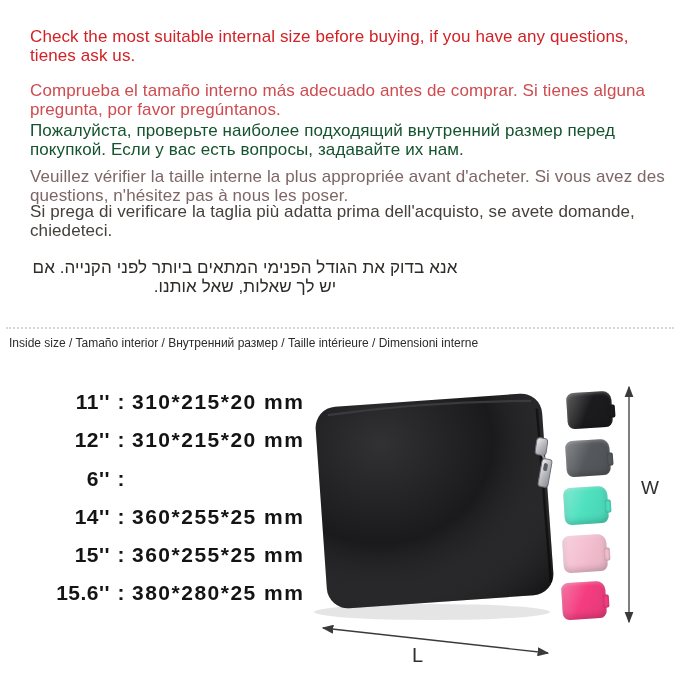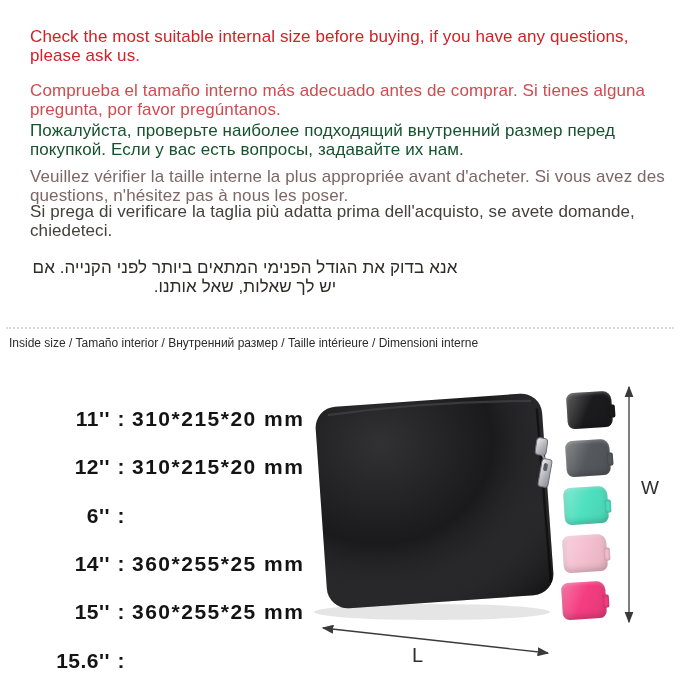--- a/index.html
+++ b/index.html
@@ -15,21 +15,21 @@
   .notice-he{top:258px;width:430px;direction:rtl;text-align:center;}
 
   
   .divider{position:absolute;left:6px;right:6px;top:327px;border-top:2px dotted #d7d7d7;height:0;}
 
   
   .size-heading{position:absolute;left:9px;top:336px;margin:0;font-size:12px;font-weight:normal;color:#2c2c2c;white-space:nowrap;}
 
   
   .size-list{position:absolute;left:48px;top:390px;}
-  .size-row{display:flex;align-items:center;height:38.3px;font-weight:bold;font-size:21px;color:#141414;margin-top:10px;}
+  .size-row{display:flex;align-items:flex-start;height:38.3px;font-weight:bold;font-size:21px;color:#141414;}
   .size-label{width:62px;text-align:right;letter-spacing:0.5px;}
   .size-colon{width:22px;text-align:center;}
   .size-value{letter-spacing:1.5px;white-space:nowrap;}
 
   
   .figure-svg{position:absolute;left:0;top:360px;width:680px;height:320px;}
 
   
   .swatch{position:absolute;border-radius:7px 9px 7px 7px;transform:rotate(-3.5deg);
           box-shadow:inset 0 -3px 6px rgba(0,0,0,0.18), inset 0 2px 3px rgba(255,255,255,0.22);}
@@ -44,21 +44,21 @@
   .swatch-5{left:562px;top:582px;width:44px;height:37px;}
 
   
   .dim-label{position:absolute;font-size:19px;color:#2f2f2f;font-weight:normal;}
   .dim-w{left:641px;top:477px;}
   .dim-l{left:412px;top:644px;font-size:20px;}
 </style>
 </head>
 <body>
 
-<p class="notice notice-en" style="color: rgb(210, 33, 39);">Check the most suitable internal size before buying, if you have any questions, please ask us.</p>
+<p class="notice notice-en" style="color: rgb(210, 33, 39);">Check the most suitable internal size before buying, if you have any questions, tienes ask us.</p>
 <p class="notice notice-es" style="color: rgb(207, 75, 79);">Comprueba el tamaño interno más adecuado antes de comprar. Si tienes alguna pregunta, por favor pregúntanos.</p>
 <p class="notice notice-ru" style="color: #14532d;">Пожалуйста, проверьте наиболее подходящий внутренний размер перед покупкой. Если у вас есть вопросы, задавайте их нам.</p>
 <p class="notice notice-fr" style="color: rgb(125, 103, 102);">Veuillez vérifier la taille interne la plus appropriée avant d'acheter. Si vous avez des questions, n'hésitez pas à nous les poser.</p>
 <p class="notice notice-it" style="color: rgb(69, 64, 60);">Si prega di verificare la taglia più adatta prima dell'acquisto, se avete domande, chiedeteci.</p>
 <p class="notice notice-he" dir="rtl" style="color: rgb(46, 43, 40);">אנא בדוק את הגודל הפנימי המתאים ביותר לפני הקנייה. אם יש לך שאלות, שאל אותנו.</p>
 
 <div class="divider"></div>
 
 <h2 class="size-heading">Inside size / Tamaño interior / Внутренний размер / Taille intérieure / Dimensioni interne</h2>
 
@@ -83,20 +83,21 @@
     <span class="size-value">360*255*25 mm</span>
   </div>
   <div class="size-row">
     <span class="size-label">15''</span>
     <span class="size-colon">:</span>
     <span class="size-value">360*255*25 mm</span>
   </div>
   <div class="size-row">
     <span class="size-label">15.6''</span>
     <span class="size-colon">:</span>
+    <span class="size-value">380*280*25 mm</span>
   </div>
 </div>
 
 <svg class="figure-svg" viewBox="0 0 680 320" xmlns="http://www.w3.org/2000/svg">
   <defs>
     <radialGradient id="sheen" cx="0.28" cy="0.2" r="1.1">
       <stop offset="0" stop-color="#ffffff" stop-opacity="0.13"></stop>
       <stop offset="0.45" stop-color="#ffffff" stop-opacity="0.03"></stop>
       <stop offset="1" stop-color="#000000" stop-opacity="0.35"></stop>
     </radialGradient>

